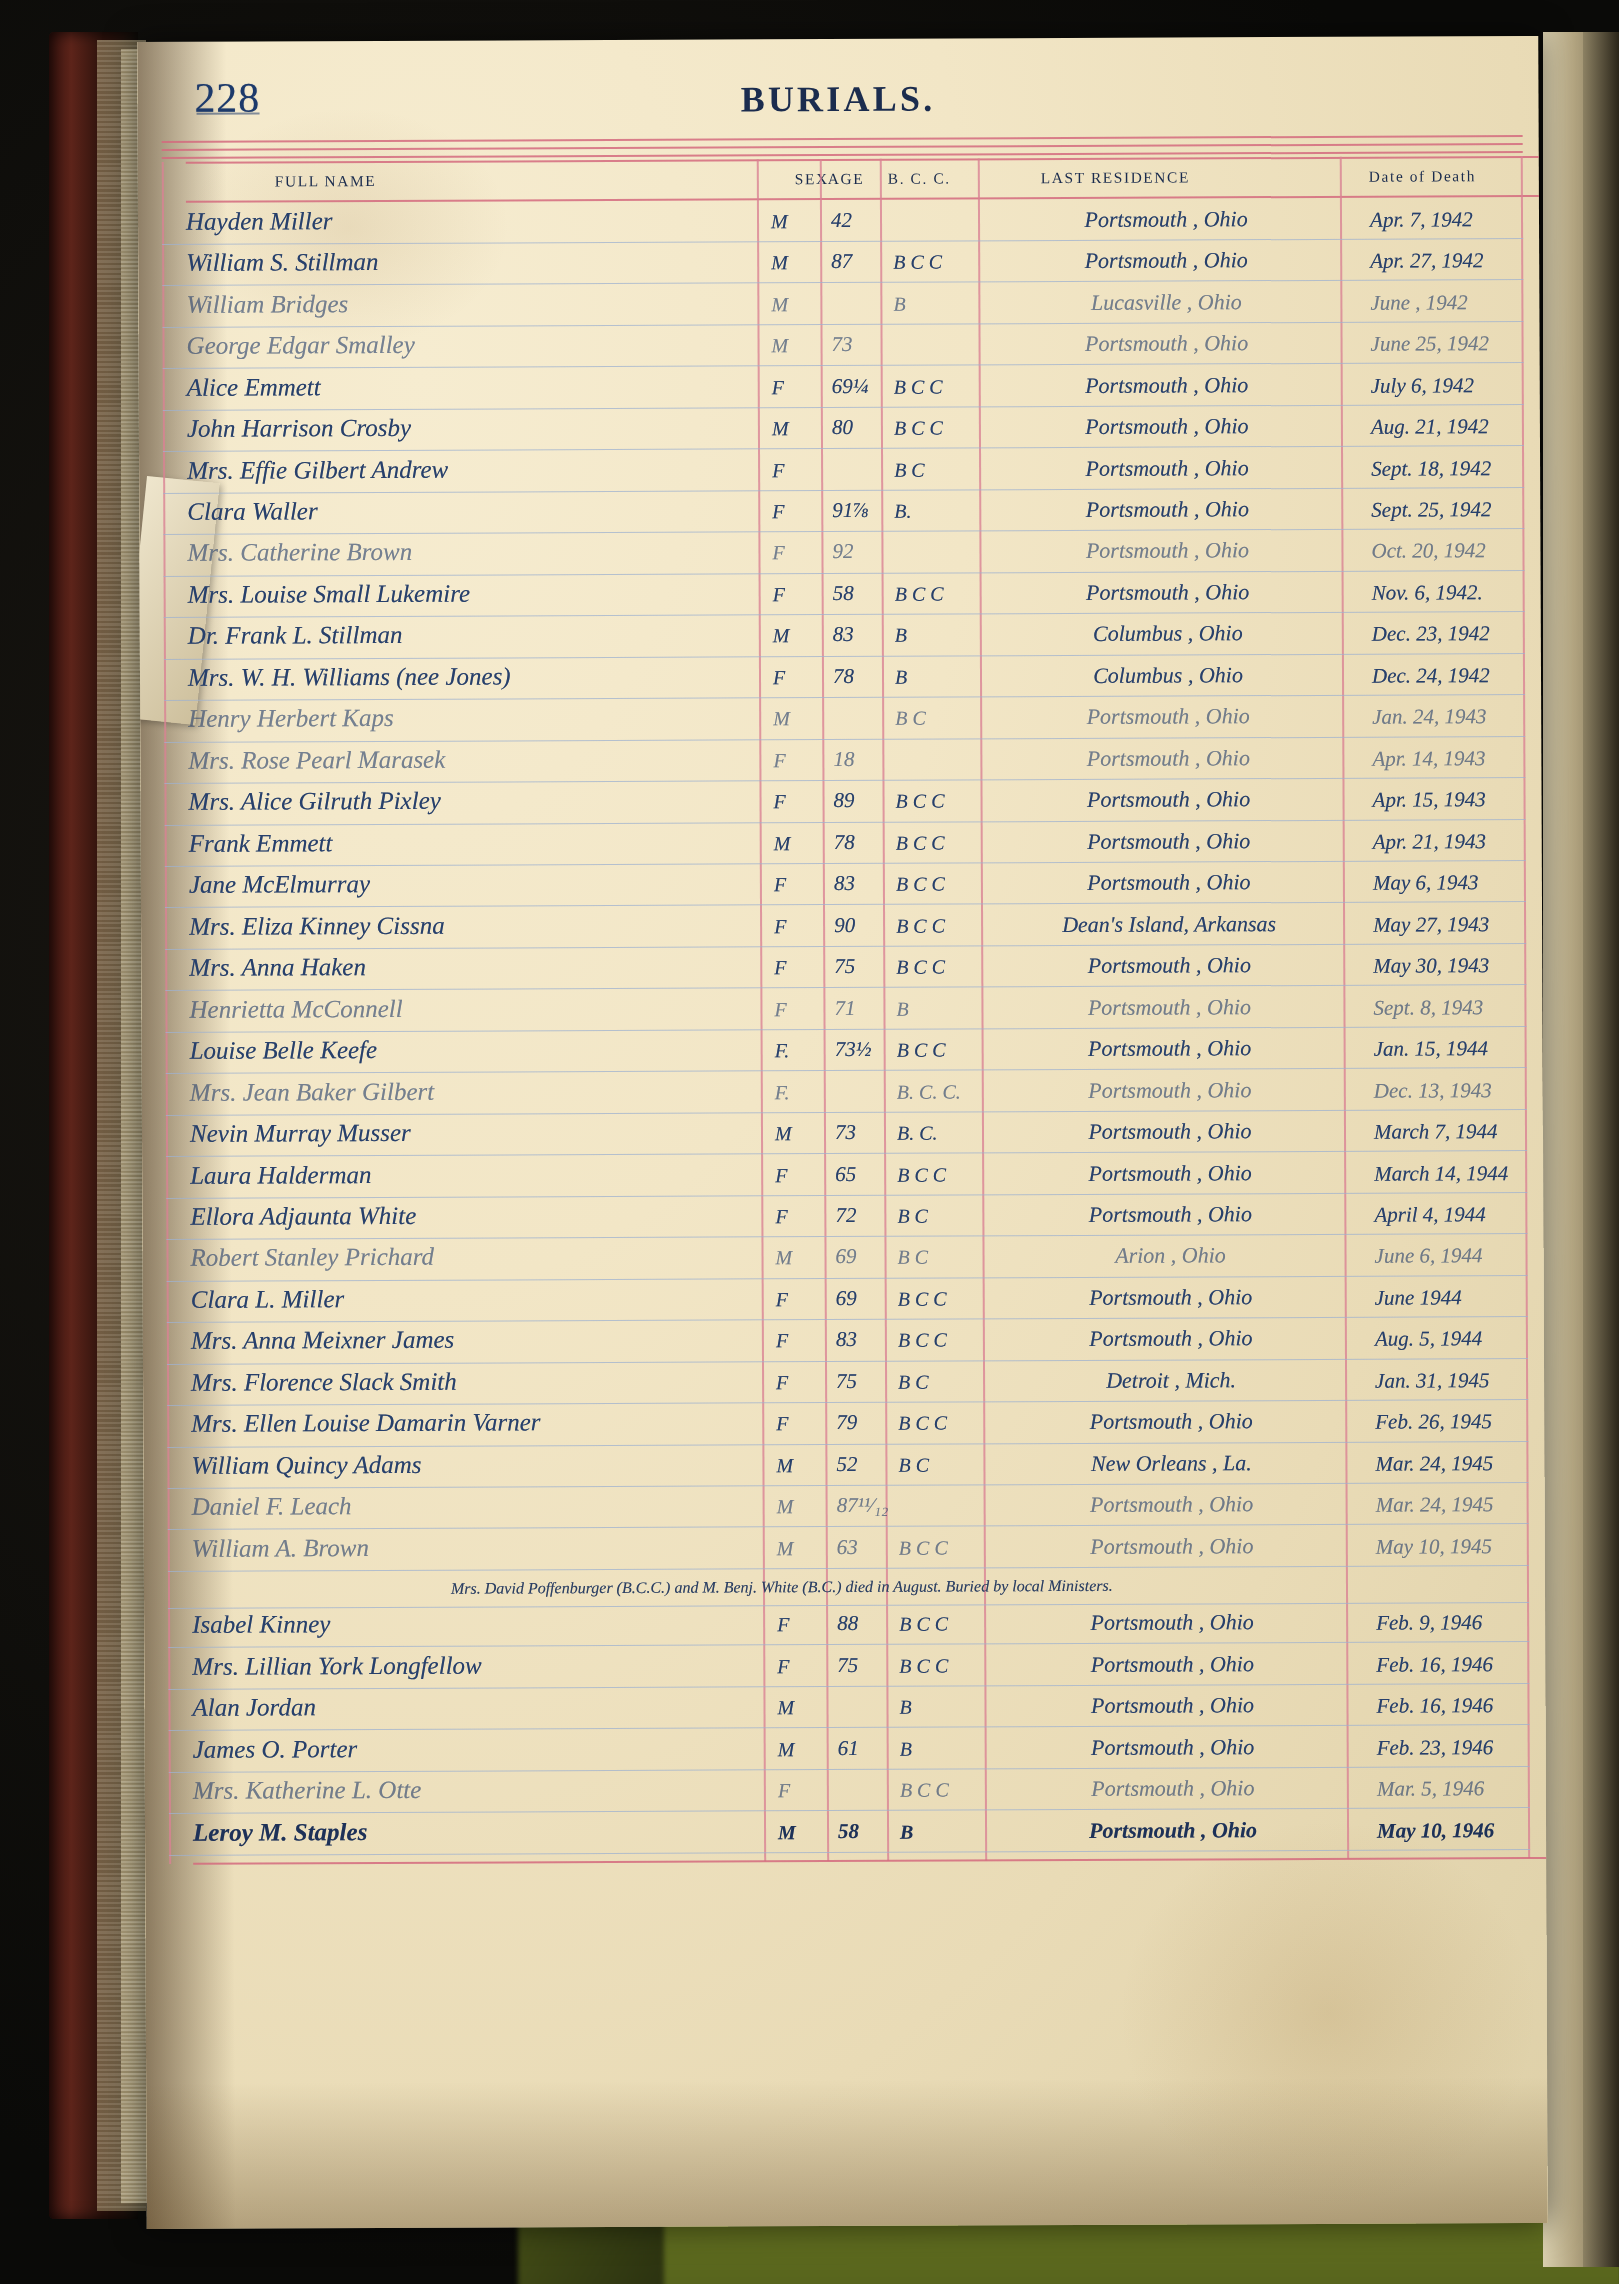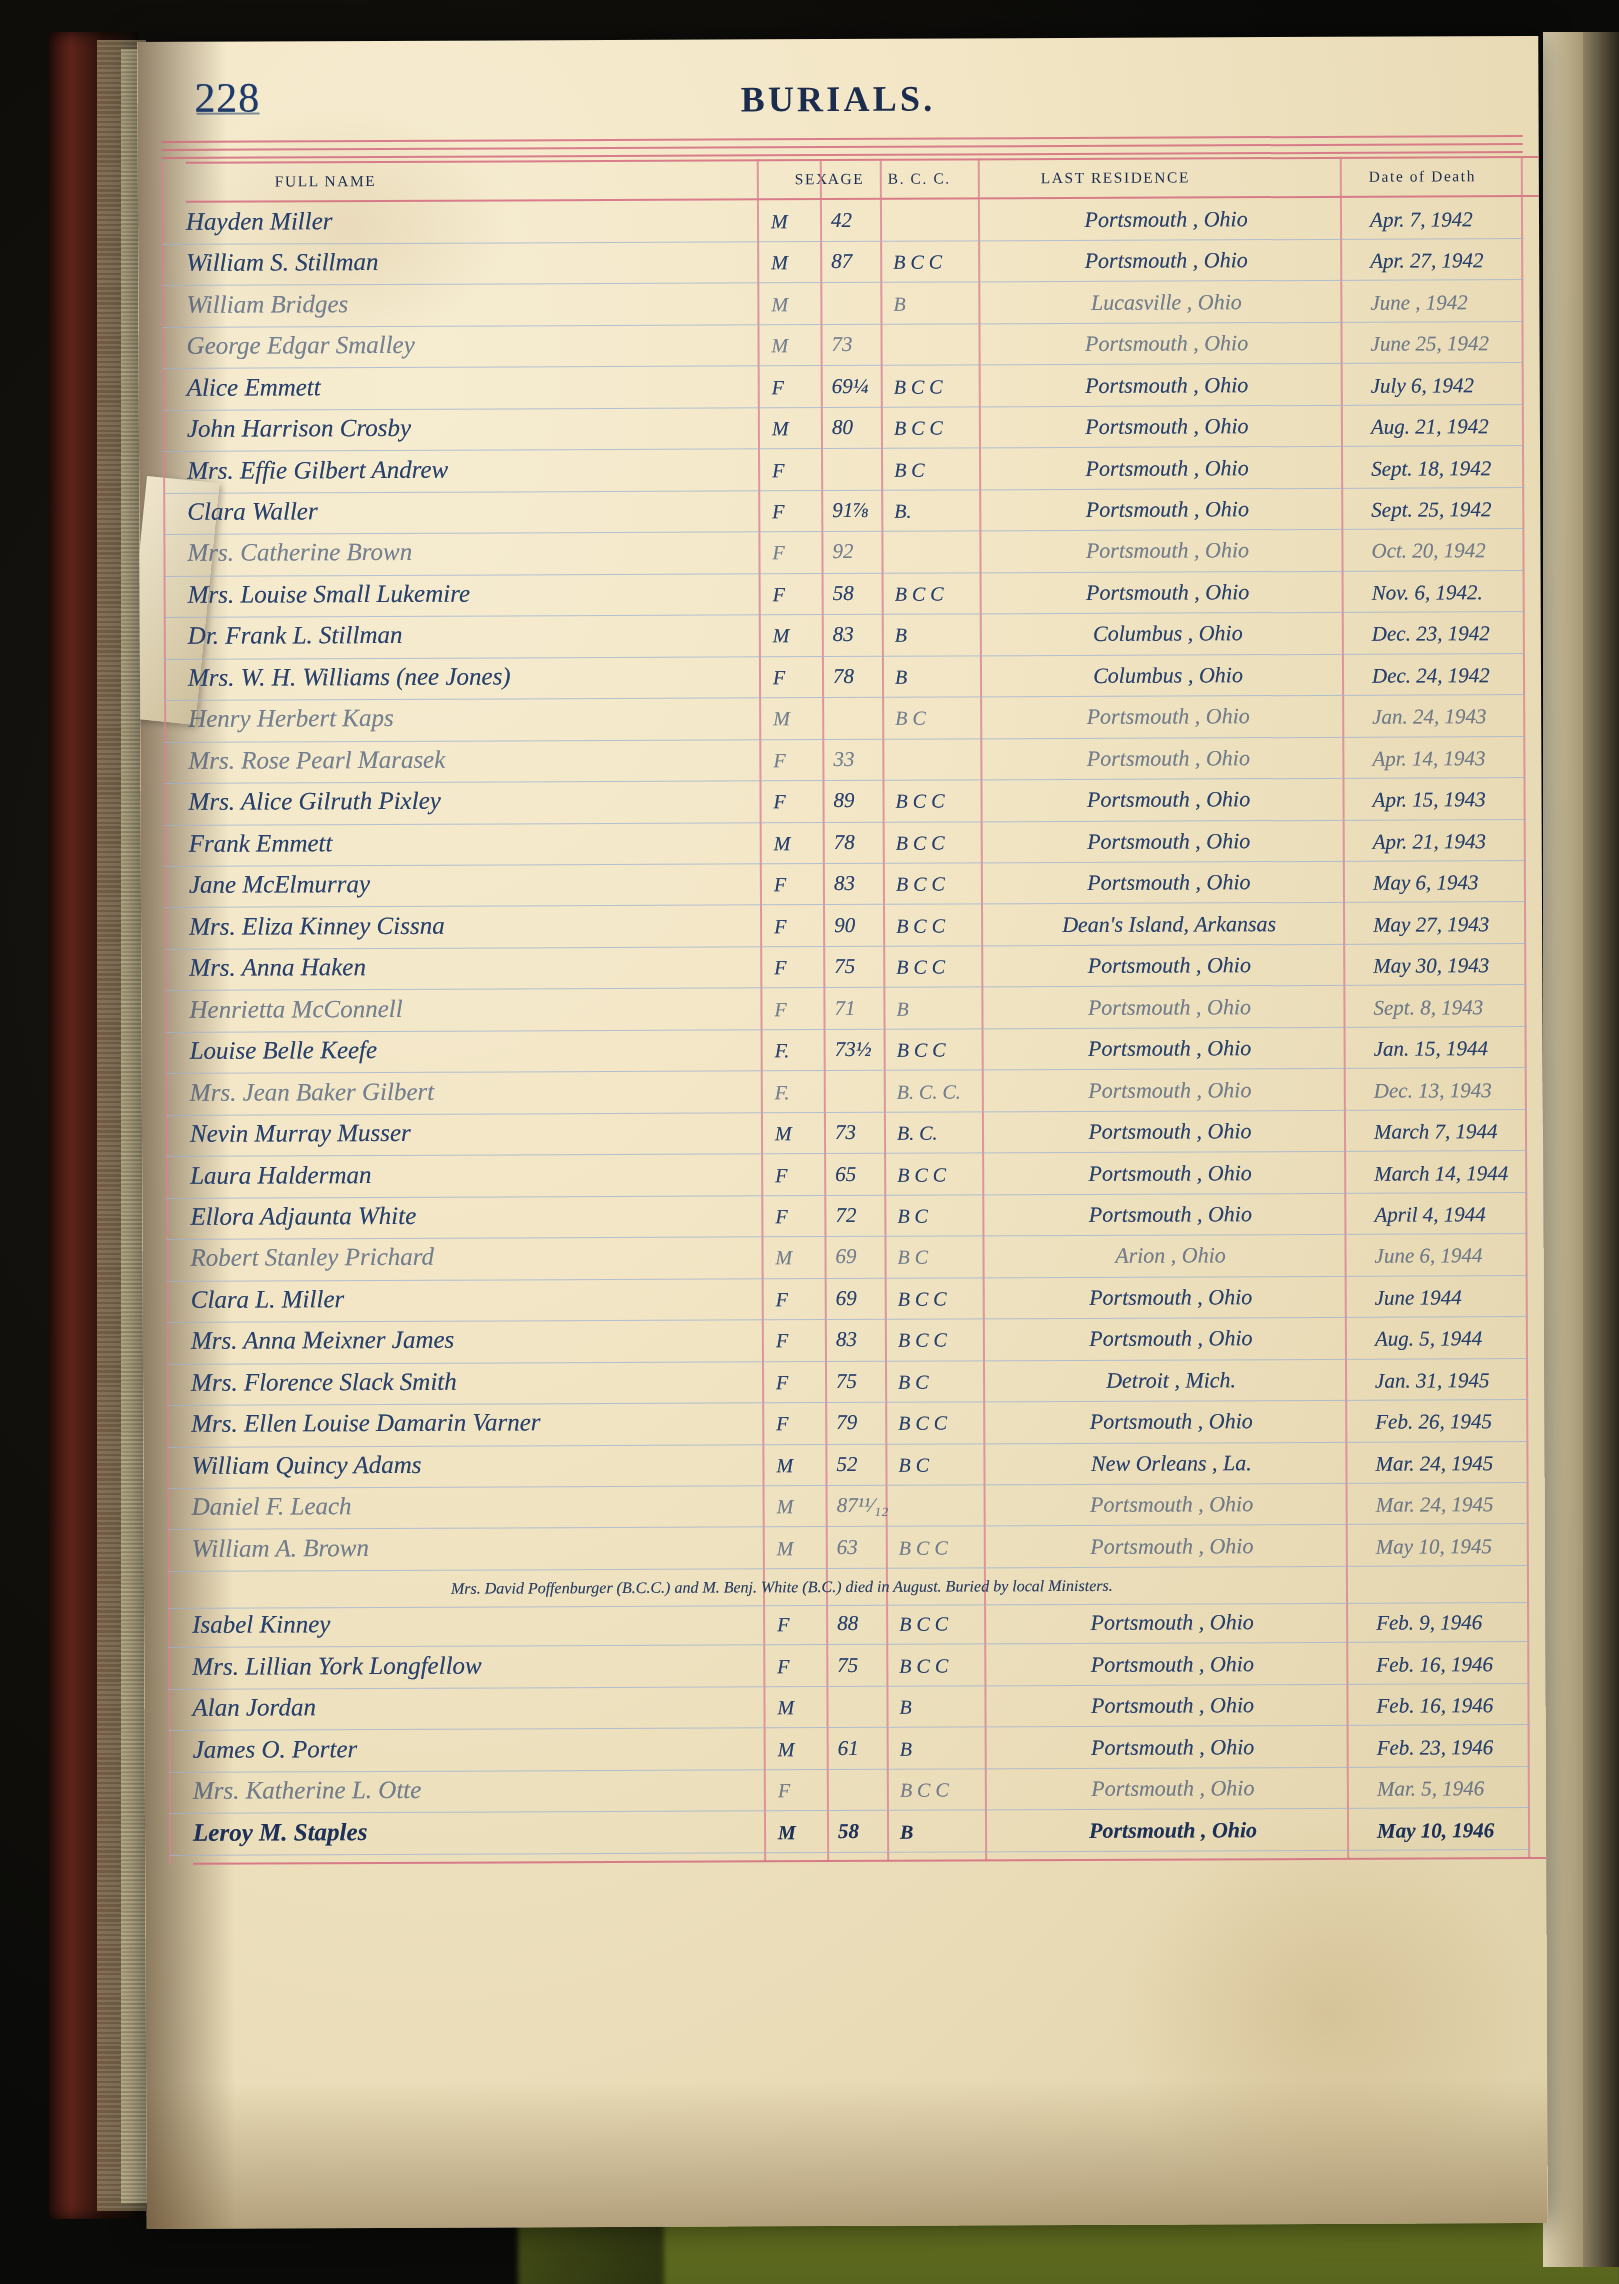--- a/index.html
+++ b/index.html
@@ -274,21 +274,21 @@
           <div class="cell ink c2">M</div>
           <div class="cell ink c3"></div>
           <div class="cell ink c4">B C</div>
           <div class="cell ink c5">Portsmouth , Ohio</div>
           <div class="cell ink c6">Jan. 24, 1943</div>
         </div>
         <div class="hline" style="top: 621px;"></div>
         <div class="row faded" style="top: 583px;">
           <div class="cell ink c1">Mrs. Rose Pearl Marasek</div>
           <div class="cell ink c2">F</div>
-          <div class="cell ink c3">33</div>
+          <div class="cell ink c3">18</div>
           <div class="cell ink c4"></div>
           <div class="cell ink c5">Portsmouth , Ohio</div>
           <div class="cell ink c6">Apr. 14, 1943</div>
         </div>
         <div class="hline" style="top: 663px;"></div>
         <div class="row" style="top: 624px;">
           <div class="cell ink c1">Mrs. Alice Gilruth Pixley</div>
           <div class="cell ink c2">F</div>
           <div class="cell ink c3">89</div>
           <div class="cell ink c4">B C C</div>

